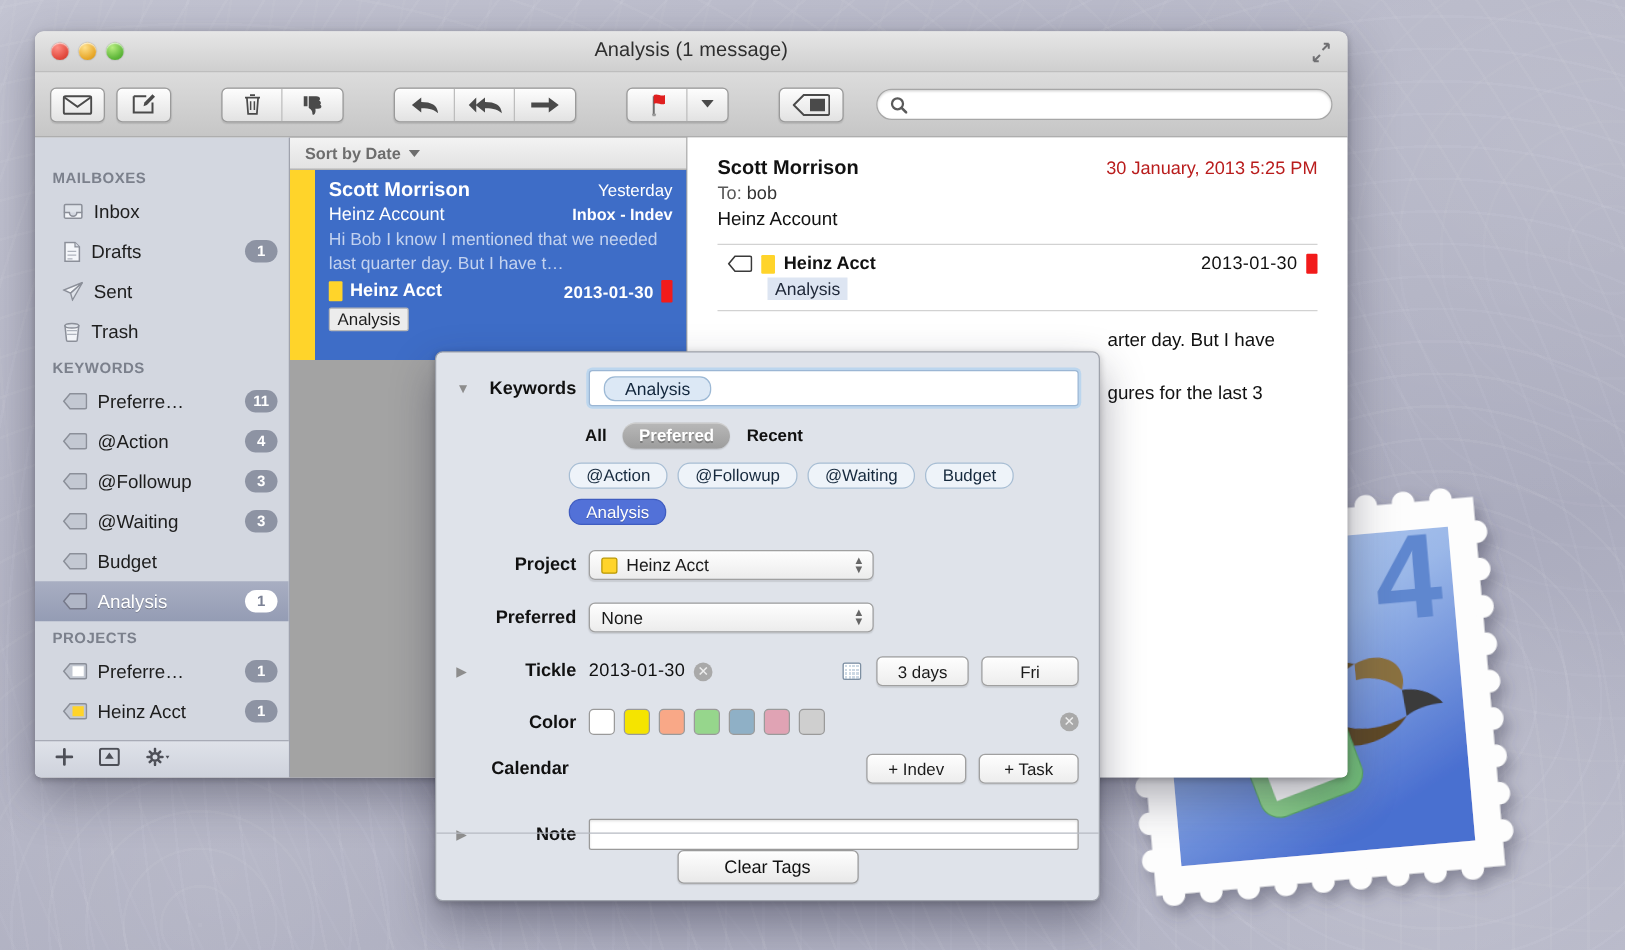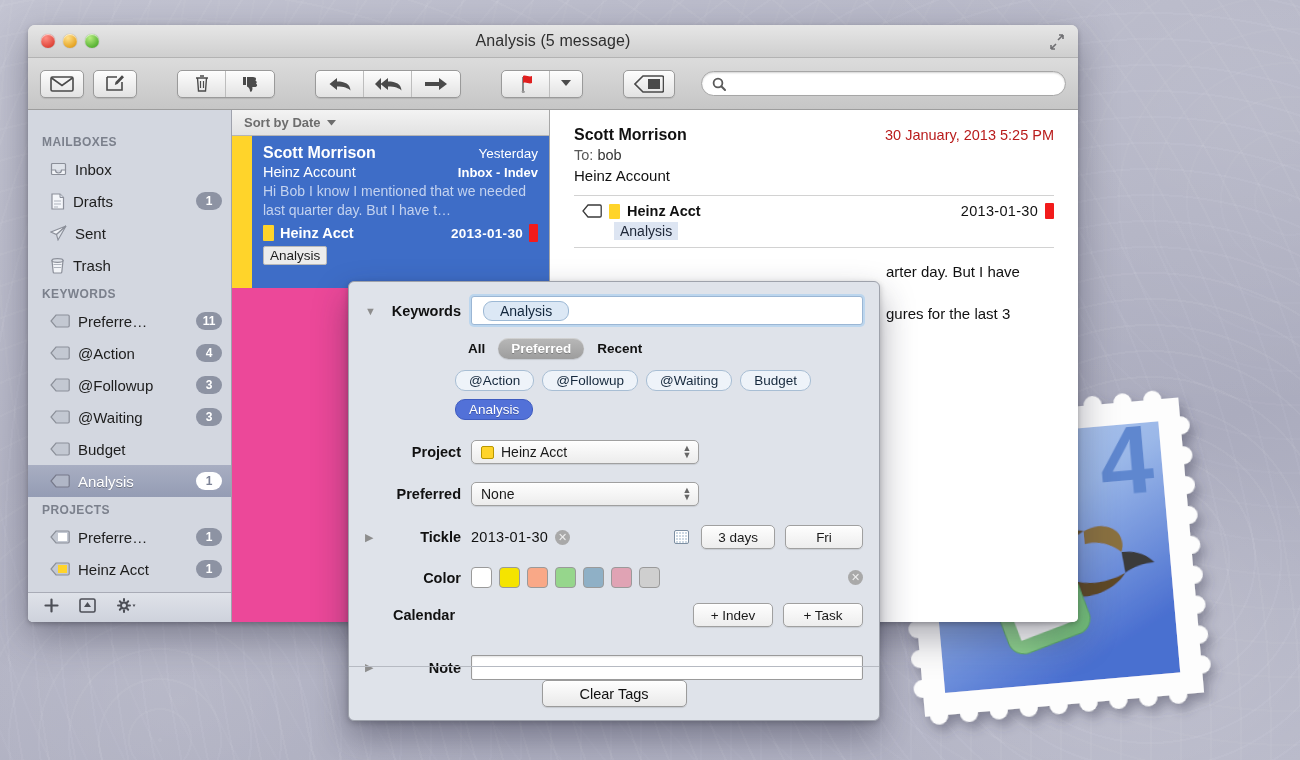--- a/index.html
+++ b/index.html
@@ -102,21 +102,21 @@
     min-width:26px;height:18px;border-radius:9px;background:#8d93a3;color:#fff;
     font-size:12px;font-weight:bold; display:flex;align-items:center;justify-content:center;padding:0 6px;
   }
   .sb-item.sel .badge{ background:#fff; color:#7b8195; text-shadow:none; }
   .sb-foot{
     height:30px; border-top:1px solid #a8abb6;
     background:linear-gradient(#dfe2e9,#ced2dc);
     display:flex; align-items:center; gap:20px; padding-left:16px; color:#4d4f57;
   }
   
-  .msglist{ width:318px; background:#ec4899; border-right:1px solid #a7a7a7; display:flex; flex-direction:column;}
+  .msglist{ width:318px; background:#a3a3a3; border-right:1px solid #a7a7a7; display:flex; flex-direction:column;}
   .sortbar{
     height:26px; background:linear-gradient(#f3f3f3,#e2e2e2); border-bottom:1px solid #b5b5b5;
     display:flex;align-items:center;padding-left:12px; font-size:13px;font-weight:bold;color:#6d6d6d;
   }
   .msgrow{ display:flex; height:152px; }
   .stripe{ width:20px; background:#ffd42a; }
   .msgbody{
     flex:1; background:#3e6dc7; color:#fff; padding:8px 11px 0 11px; position:relative;
   }
   .mr1{ display:flex; justify-content:space-between; align-items:baseline;}
@@ -304,21 +304,21 @@
 </svg>
 
 <div id="mailwin">
 
   <div class="titlebar">
     <div class="lights">
       <div class="light l-red"></div>
       <div class="light l-yel"></div>
       <div class="light l-grn"></div>
     </div>
-    <div class="title">Analysis (5 message)</div>
+    <div class="title">Analysis (1 message)</div>
     <div class="expand">
       <svg width="18" height="18" viewBox="0 0 18 18" fill="none" stroke="#6f6f72" stroke-width="1.6">
         <path d="M10 7 L15 2 M15 2 L11 2 M15 2 L15 6"></path>
           <path d="M8 11 L3 16 M3 16 L7 16 M3 16 L3 12"></path>
       </svg>
     </div>
   </div>
 
   <div class="toolbar">
     <div class="tbtn">

